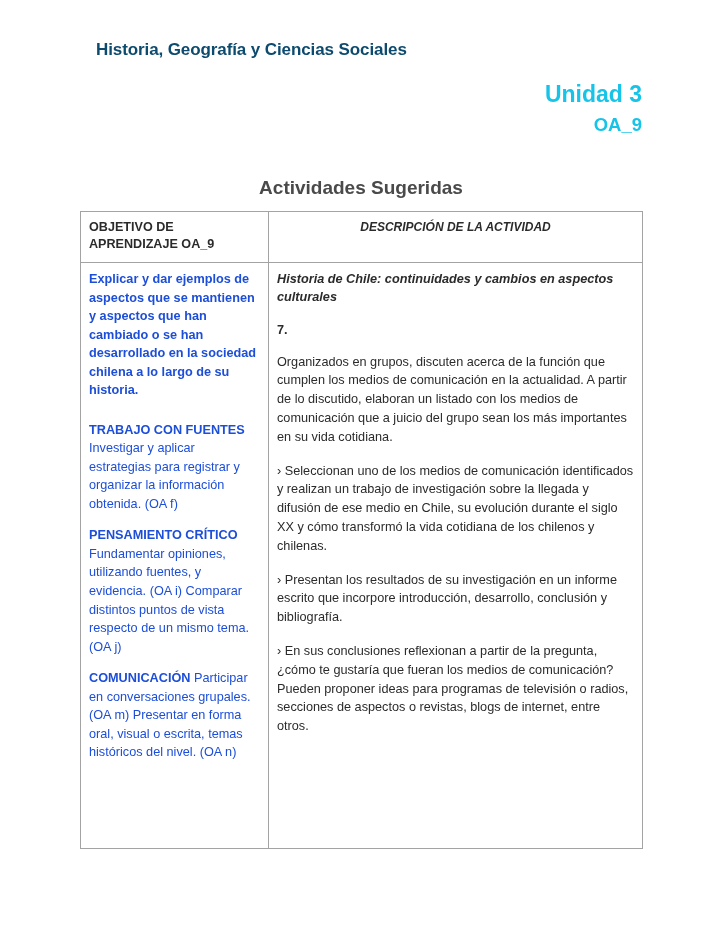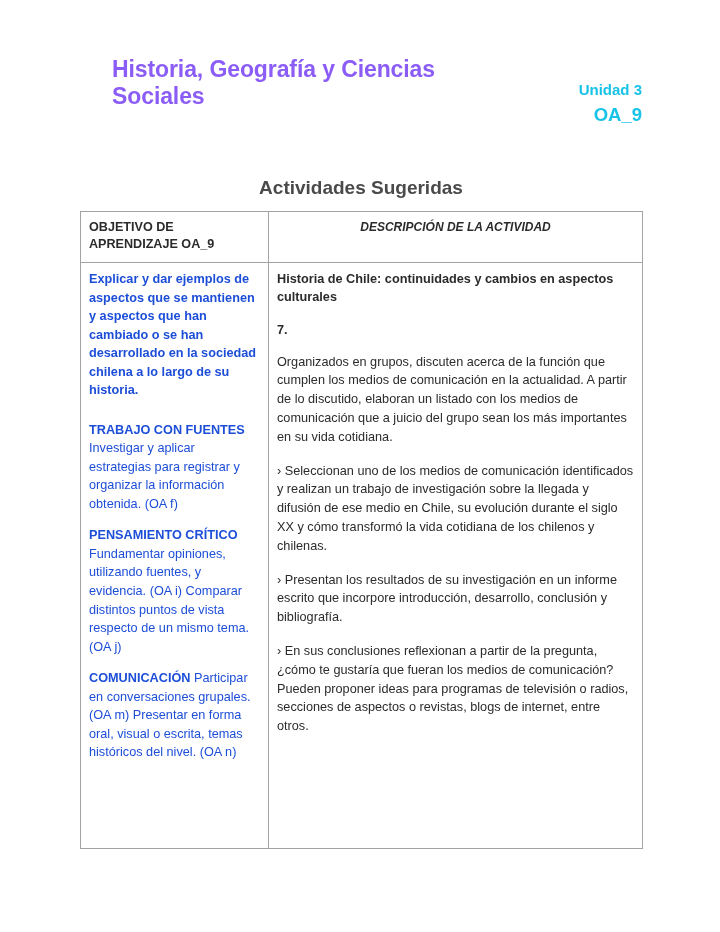--- a/index.html
+++ b/index.html
@@ -38,37 +38,37 @@
     flex: 1 1 auto;
     min-width: 0;
   }
   .header-right {
     flex: 0 0 auto;
     text-align: right;
     padding-top: 40px;
     padding-left: 6px;
   }
   .subject-title {
-    font-size: 23px;
+    font-size: 17px;
     font-weight: bold;
     line-height: 1.17;
-    color: #8b5cf6;
+    color: #0c4a6e;
     letter-spacing: -0.1px;
-    margin: 16px;
+    margin: 0;
     max-width: 420px;
   }
   .grade-title {
     font-size: 18.5px;
     font-weight: bold;
     color: #111111;
     margin: 6px 0 0 0;
     line-height: 1.12;
   }
   .unit-label {
-    font-size: 15px;
+    font-size: 23px;
     font-weight: bold;
     color: #18C3E8;
     line-height: 1.3;
     white-space: nowrap;
   }
   .oa-label {
     font-size: 18.5px;
     font-weight: bold;
     color: #18C3E8;
     line-height: 1.3;
@@ -153,20 +153,21 @@
     margin-top: 13px;
   }
   .skill-name {
     font-weight: bold;
   }
 
   .act-heading {
     font-weight: bold;
     margin: 0;
     line-height: 1.45;
+    font-style: italic;
   }
   .act-number {
     font-weight: bold;
     margin: 14px 0 0 0;
   }
   .act-para {
     margin: 13px 0 0 0;
   }
   .act-bullet {
     margin: 15px 0 0 0;

